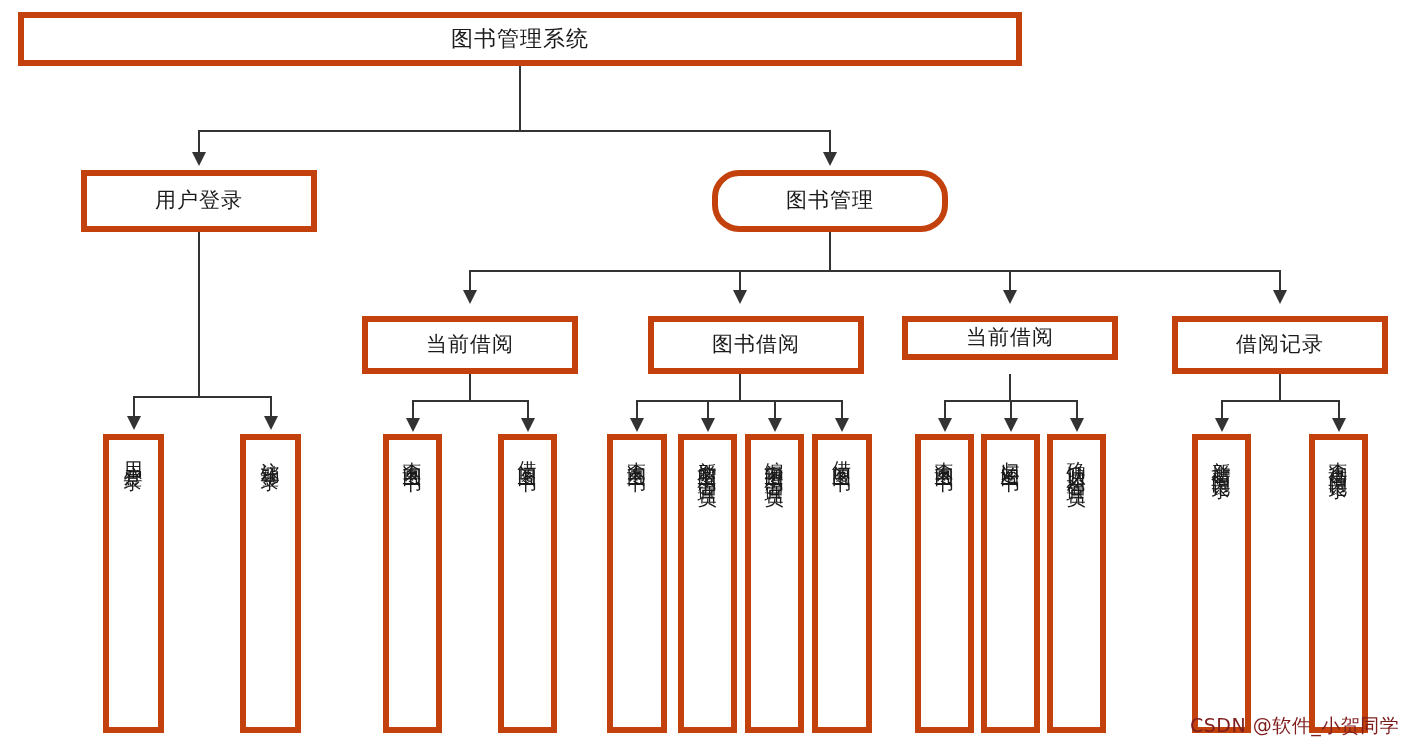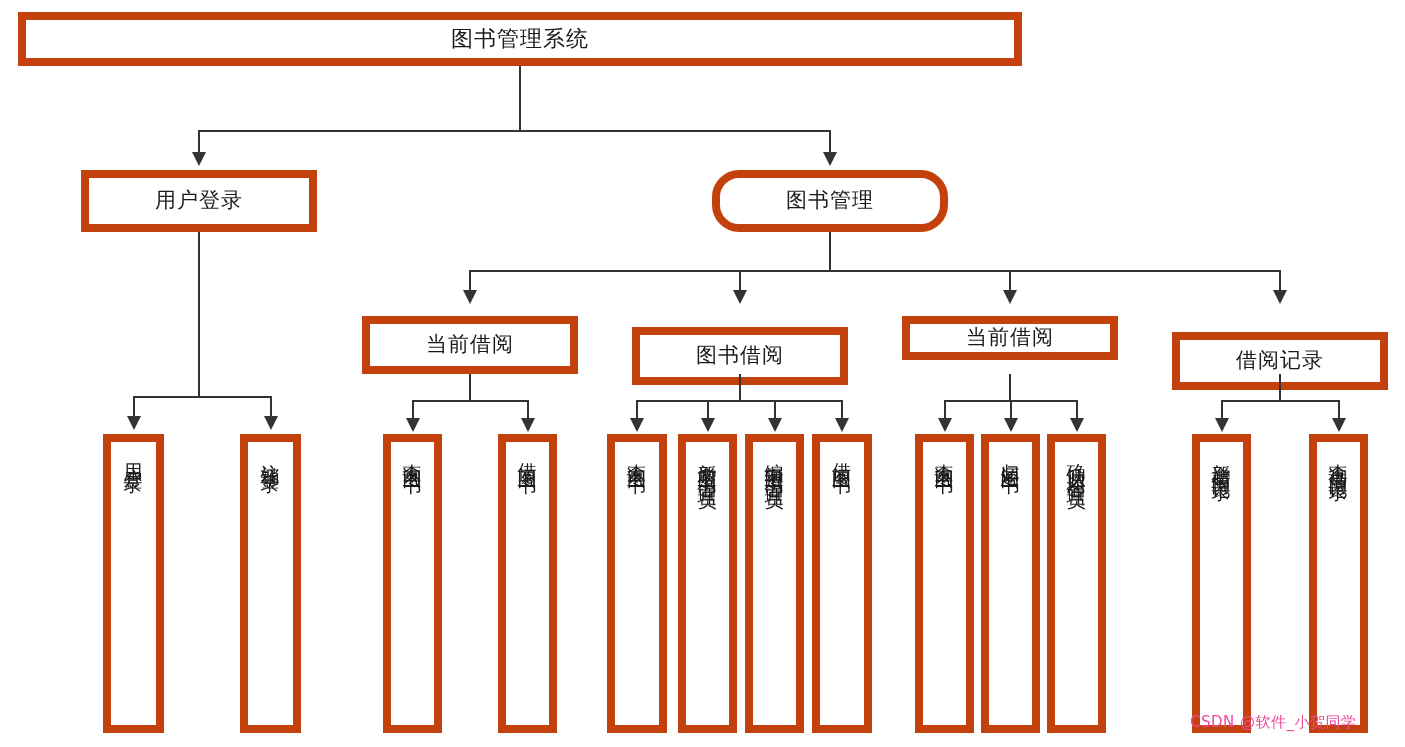--- a/index.html
+++ b/index.html
@@ -15,21 +15,21 @@
     position: relative;
     width: 1405px;
     height: 747px;
     background: #ffffff;
     overflow: hidden;
   }
   
   .node {
     position: absolute;
     box-sizing: border-box;
-    border: 8px solid #c2410c;
+    border: 6px solid #c2410c;
     background: #ffffff;
     display: flex;
     align-items: center;
     justify-content: center;
     color: #1a1a1a;
   }
   .node.horiz {
     font-size: 21px;
     letter-spacing: 1px;
     line-height: 1.2;
@@ -68,22 +68,22 @@
     position: absolute;
     width: 0;
     height: 0;
     border-left: 7px solid transparent;
     border-right: 7px solid transparent;
     border-top: 14px solid #333333;
   }
   
   .watermark {
     position: absolute;
-    font-size: 15px;
-    color: #ec4899;
+    font-size: 19px;
+    color: #7f1d1d;
     white-space: nowrap;
     letter-spacing: 0.5px;
   }
 </style>
 </head>
 <body>
 
 <div id="canvas">
 
   <div class="node horiz root" style="left:18px; top:12px; width:1004px; height:54px;">
@@ -127,27 +127,27 @@
   <div class="vline" style="left:739px; top:270px; height:22px;"></div>
   <div class="arrow" style="left:733px; top:290px;"></div>
   <div class="vline" style="left:1009px; top:270px; height:22px;"></div>
   <div class="arrow" style="left:1003px; top:290px;"></div>
   <div class="vline" style="left:1279px; top:270px; height:22px;"></div>
   <div class="arrow" style="left:1273px; top:290px;"></div>
 
   <div class="node horiz" style="left:362px; top:316px; width:216px; height:58px;">
     <span>当前借阅</span>
   </div>
-  <div class="node horiz" style="left:632px; top:316px; width:216px; height:58px;margin-top:11px;">
+  <div class="node horiz" style="left:648px; top:316px; width:216px; height:58px;">
     <span>图书借阅</span>
   </div>
   <div class="node horiz" style="left:902px; top:316px; width:216px; height:44px;">
     <span>当前借阅</span>
   </div>
-  <div class="node horiz" style="left:1172px; top:316px; width:216px; height:58px;margin-top:16px;">
+  <div class="node horiz" style="left:1172px; top:316px; width:216px; height:58px;">
     <span>借阅记录</span>
   </div>
 
   <div class="vline" style="left:469px; top:374px; height:28px;"></div>
   <div class="hline" style="left:412px; top:400px; width:116px;"></div>
   <div class="vline" style="left:412px; top:400px; height:20px;"></div>
   <div class="arrow" style="left:406px; top:418px;"></div>
   <div class="vline" style="left:527px; top:400px; height:20px;"></div>
   <div class="arrow" style="left:521px; top:418px;"></div>
 

